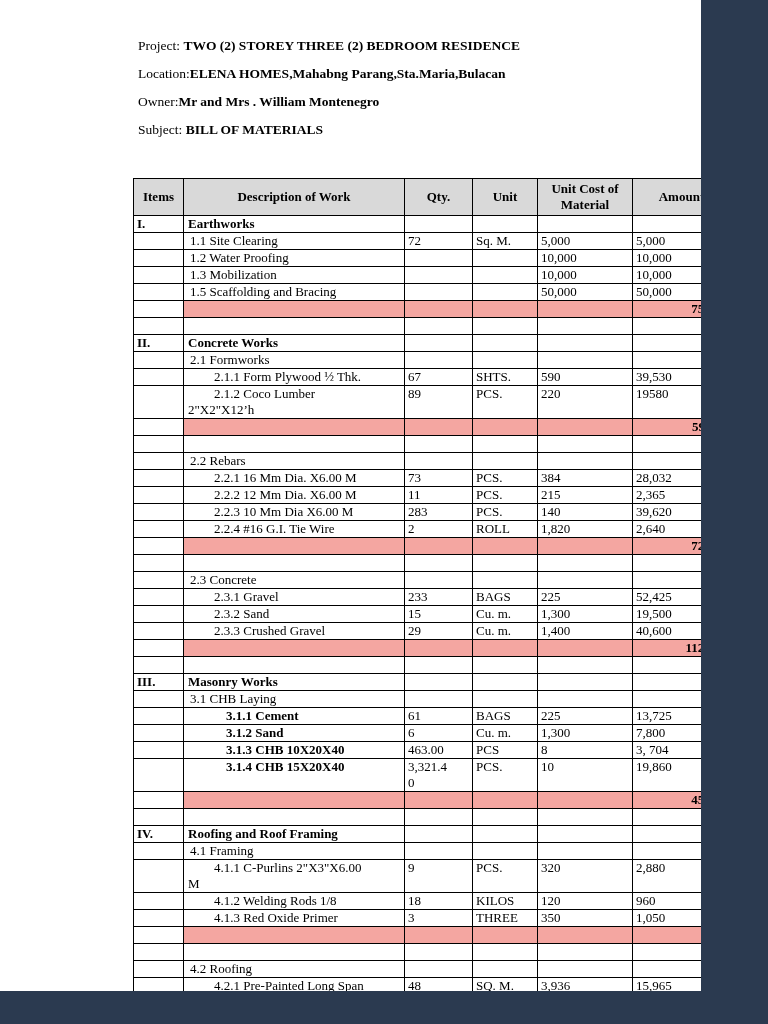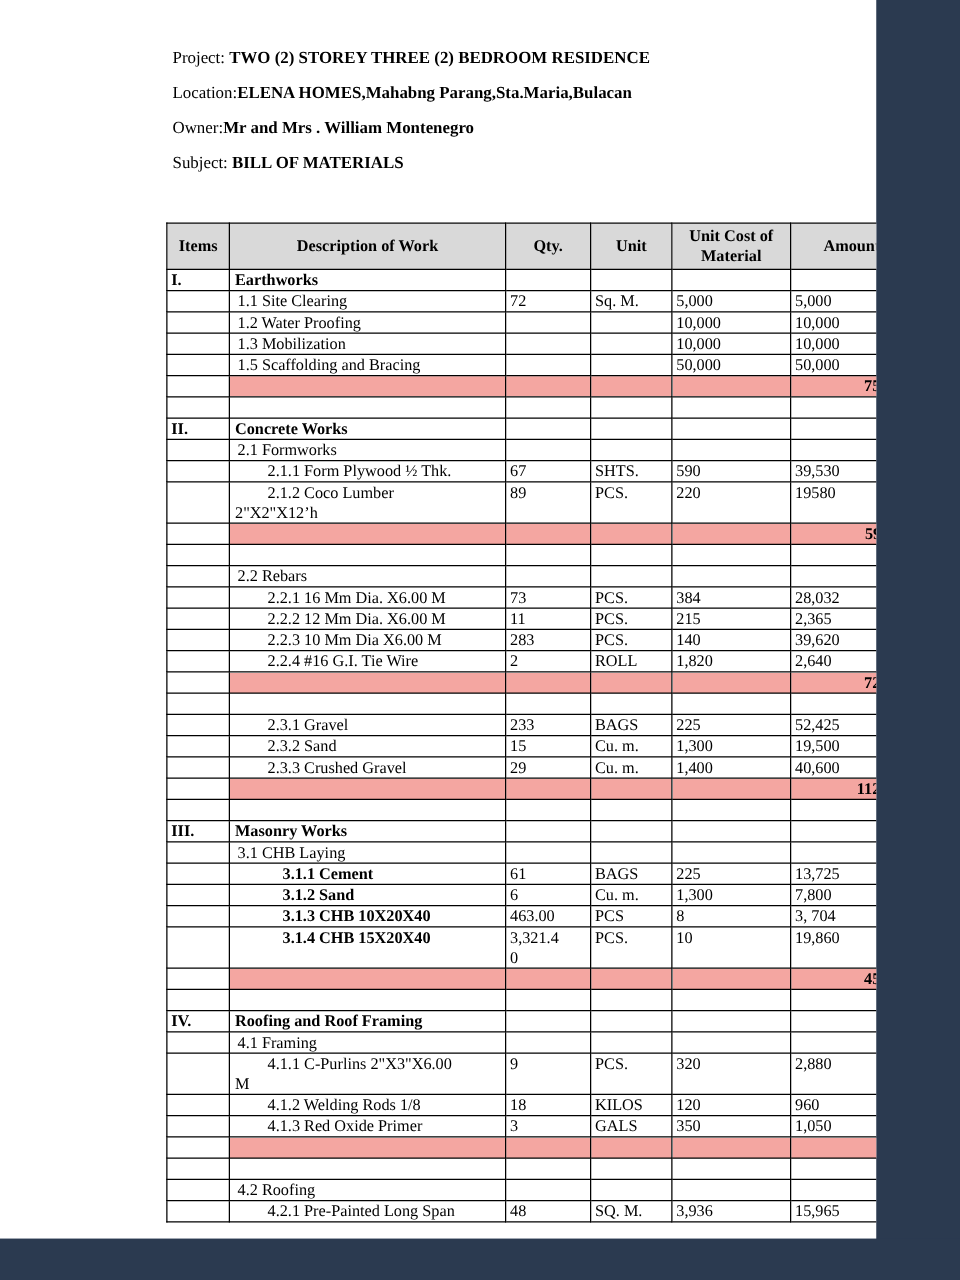--- a/index.html
+++ b/index.html
@@ -272,20 +272,30 @@
           <td class="col-amt hl">72,657</td>
         </tr>
         <tr class="row-spacer">
           <td class="col-items"></td>
           <td class="col-desc"></td>
           <td class="col-qty"></td>
           <td class="col-unit"></td>
           <td class="col-cost"></td>
           <td class="col-amt"></td>
         </tr>
+        <tr class="row-sub">
+          <td class="col-items"></td>
+          <td class="col-desc">
+            <div class="desc-line ind-1">2.3 Concrete</div>
+          </td>
+          <td class="col-qty"></td>
+          <td class="col-unit"></td>
+          <td class="col-cost"></td>
+          <td class="col-amt"></td>
+        </tr>
         <tr class="row-item">
           <td class="col-items"></td>
           <td class="col-desc">
             <div class="desc-line ind-2">2.3.1 Gravel</div>
           </td>
           <td class="col-qty">233</td>
           <td class="col-unit">BAGS</td>
           <td class="col-cost">225</td>
           <td class="col-amt">52,425</td>
         </tr>
@@ -444,21 +454,21 @@
           <td class="col-unit">KILOS</td>
           <td class="col-cost">120</td>
           <td class="col-amt">960</td>
         </tr>
         <tr class="row-item">
           <td class="col-items"></td>
           <td class="col-desc">
             <div class="desc-line ind-2">4.1.3 Red Oxide Primer</div>
           </td>
           <td class="col-qty">3</td>
-          <td class="col-unit">GALS</td>
+          <td class="col-unit">THREE</td>
           <td class="col-cost">350</td>
           <td class="col-amt">1,050</td>
         </tr>
         <tr class="row-total">
           <td class="col-items"></td>
           <td class="col-desc hl"></td>
           <td class="col-qty hl"></td>
           <td class="col-unit hl"></td>
           <td class="col-cost hl"></td>
           <td class="col-amt hl">4890</td>

